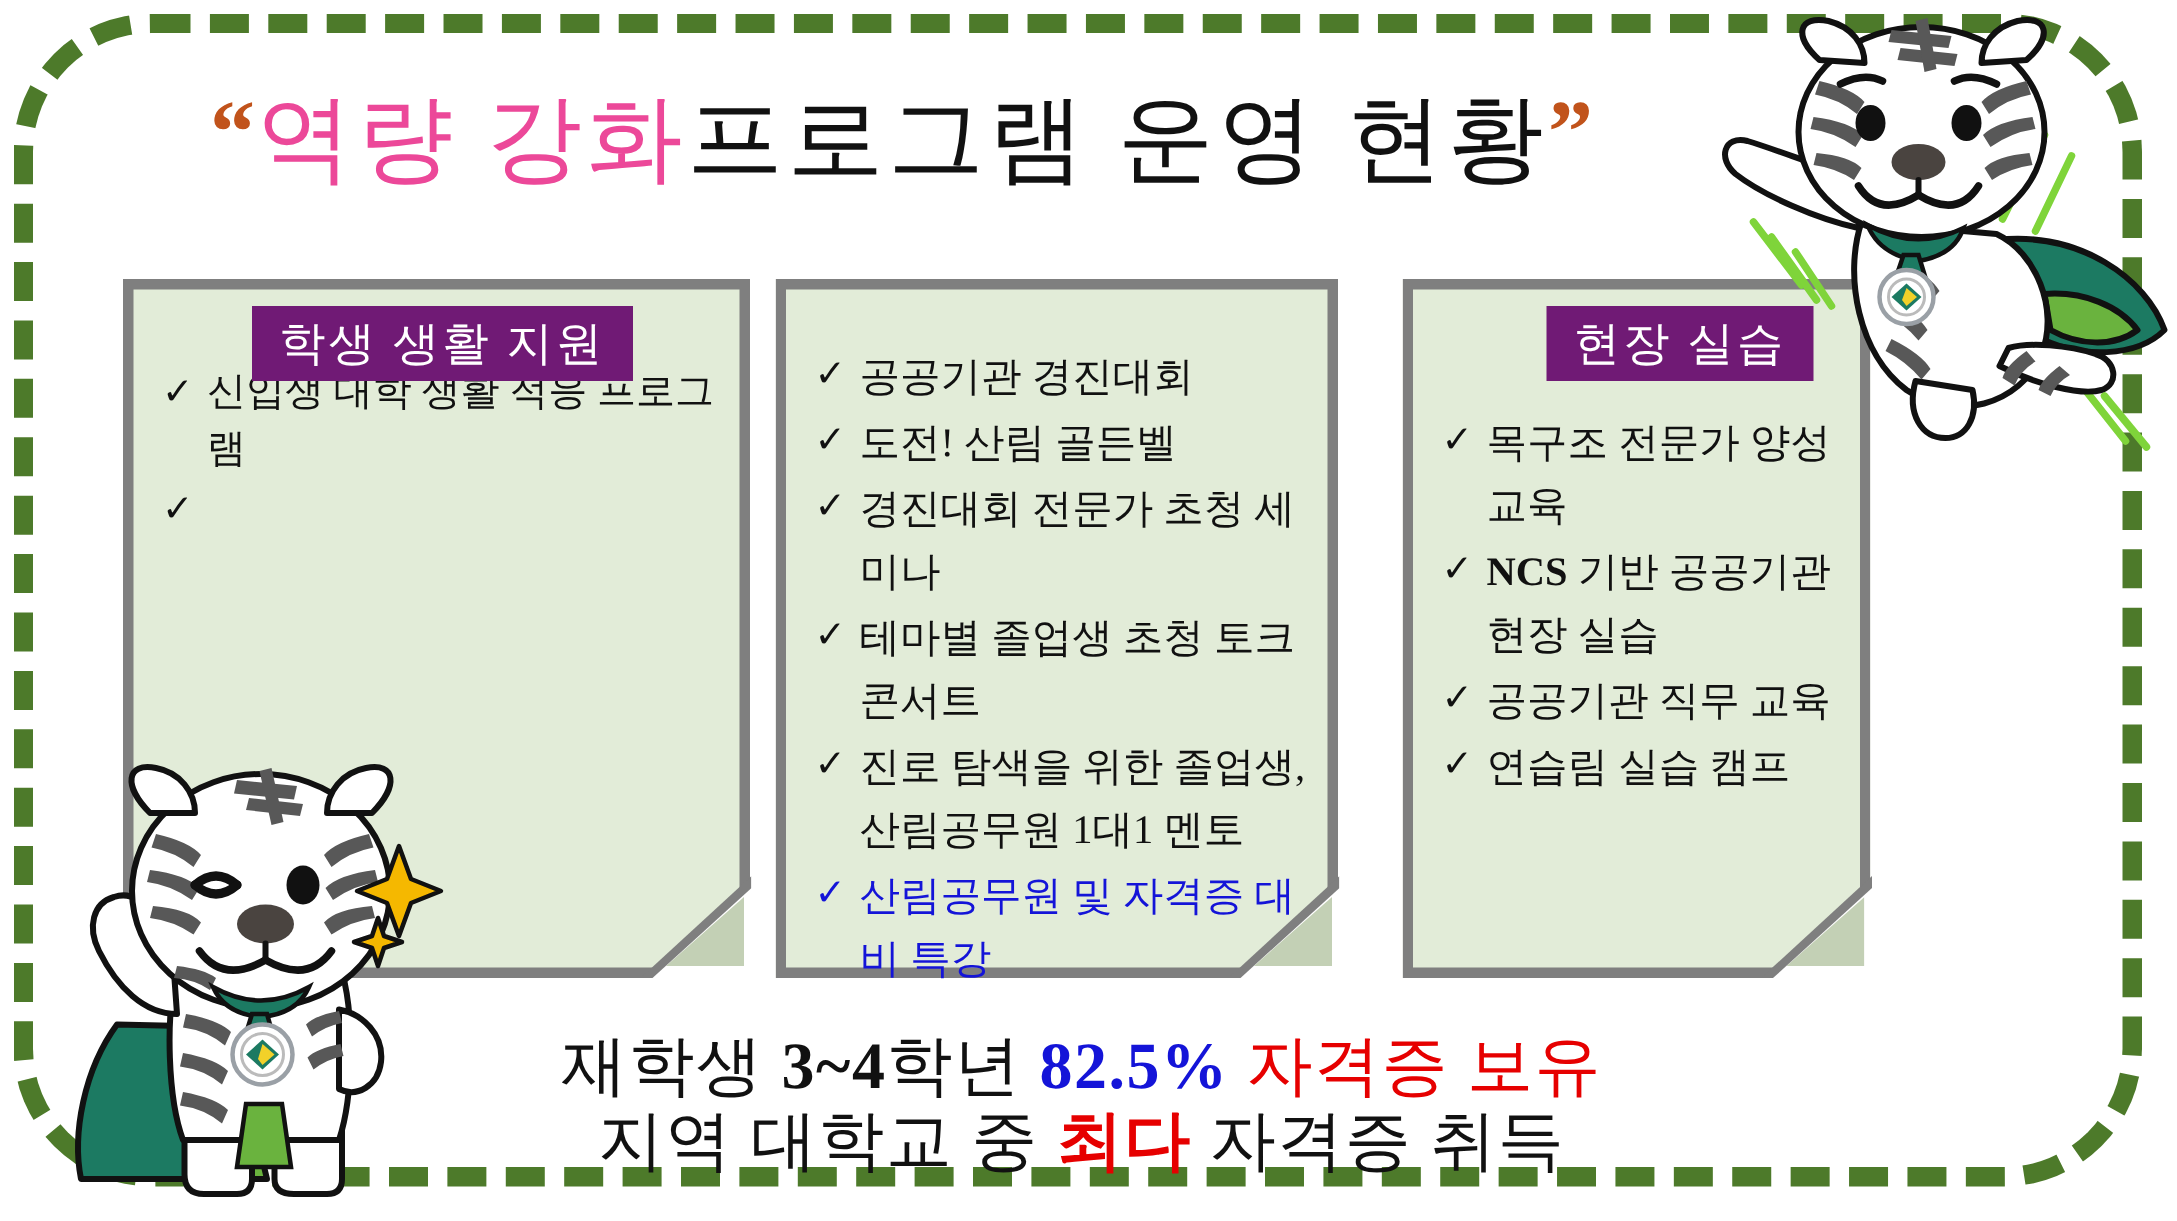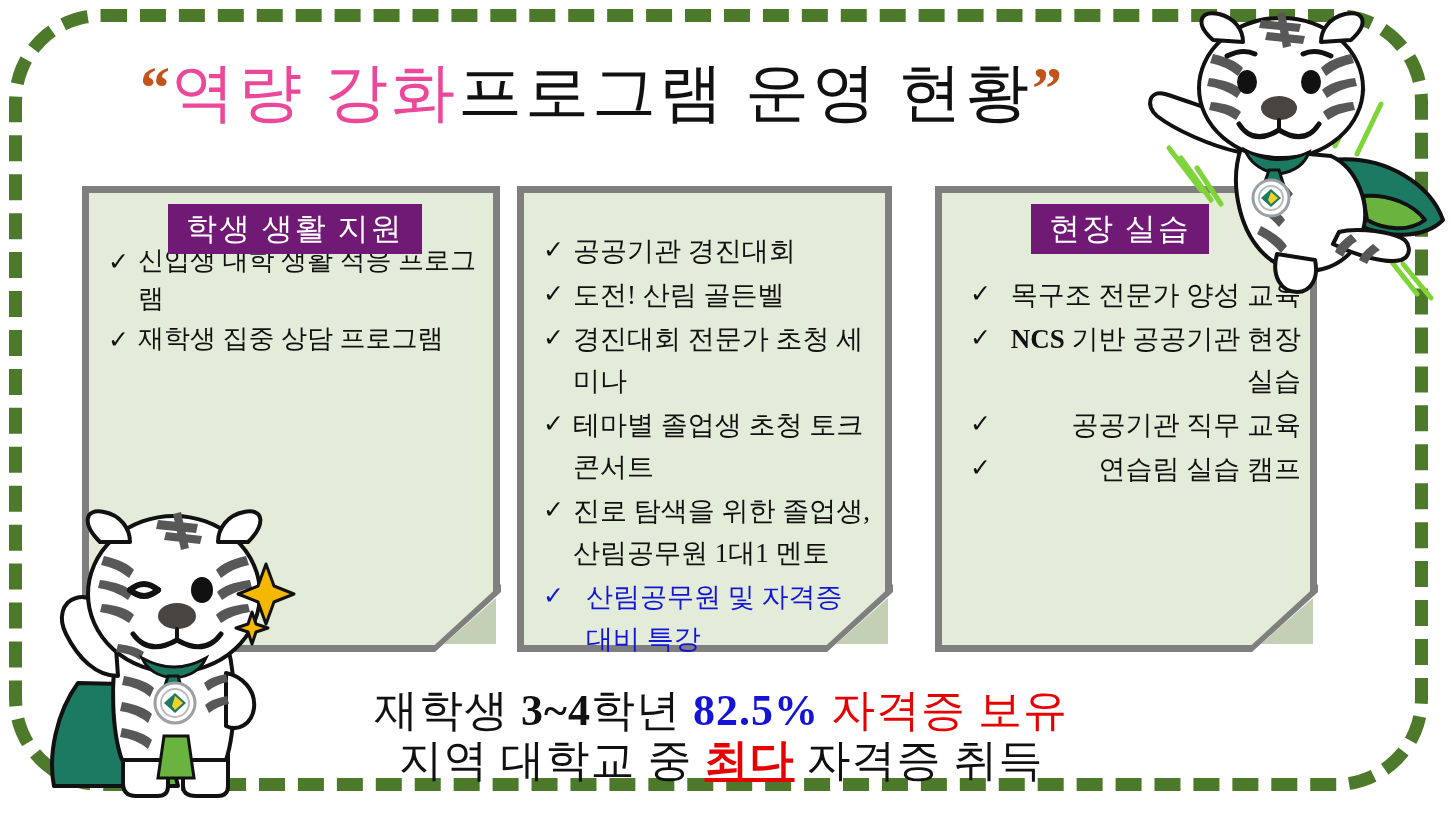--- a/index.html
+++ b/index.html
@@ -134,26 +134,26 @@
     width: 30px;
     font-size: 25px;
     line-height: 40px;
     color: inherit;
   }
   .item-text {
     flex: 1 1 auto;
     letter-spacing: 0px;
   }
   li.blue, li.blue .check { color: #1414d8; }
-  li.blue .item-text { font-weight: normal; margin-left: 13px; }
+  li.blue .item-text { font-weight: normal; }
 
   
   #panel-1 { left: 82px;  top: 186px; width: 418px; height: 466px; }
   #panel-2 { left: 517px; top: 186px; width: 375px; height: 466px; }
-  #panel-3 { left: 935px; top: 186px; width: 382px; height: 466px; text-align: right; }
+  #panel-3 { left: 935px; top: 186px; width: 312px; height: 466px; }
 
   #panel-1 .panel-header { left: 86px; }
   #panel-2 .panel-header { left: 68px; }
   #panel-3 .panel-header { left: 96px; }
 
   #panel-1 .panel-list { top: 56px; }
   #panel-2 .panel-list { top: 44px; }
   #panel-3 .panel-list { top: 88px; }
 
   #panel-1 .panel-list li { font-size: 26px; line-height: 38px; }
@@ -170,21 +170,21 @@
   }
   .footer-line {
     font-size: 44px;
     line-height: 50px;
     color: #111111;
     white-space: nowrap;
     letter-spacing: 1px;
   }
   .stat-num { color: #1414d8; font-weight: bold; }
   .stat-red { color: #e60000; }
-  .stat-red-bold { color: #e60000; font-weight: bold; text-decoration: underline; }
+  .stat-red-bold { color: #e60000; font-weight: bold; }
   .grade-bold { font-weight: bold; }
 
   
   .mascot { position: absolute; }
   #mascot-bottom { left: 18px; top: 498px; width: 292px; height: 306px; z-index: 8; }
   #mascot-top { left: 1135px; top: 8px; width: 316px; height: 296px; z-index: 8; }
 </style>
 </head>
 <body>
 
@@ -201,21 +201,20 @@
     <div class="fold-inner"></div>
     <div class="fold-edge"></div>
     <div class="panel-header">학생 생활 지원</div>
     <ul class="panel-list">
       <li style="color: rgb(17, 17, 17);">
         <span class="check">✓</span>
         <span class="item-text">신입생 대학 생활 적응 프로그램</span>
       </li>
       <li style="color: rgb(17, 17, 17);">
         <span class="check">✓</span>
-        <span class="item-text">재학생 집중 상담 프로그램</span>
       </li>
     </ul>
   </div>
 
   <div class="panel" id="panel-2">
     <div class="panel-body"></div>
     <div class="fold-inner"></div>
     <div class="fold-edge"></div>
     <ul class="panel-list">
       <li style="color: rgb(17, 17, 17);">

